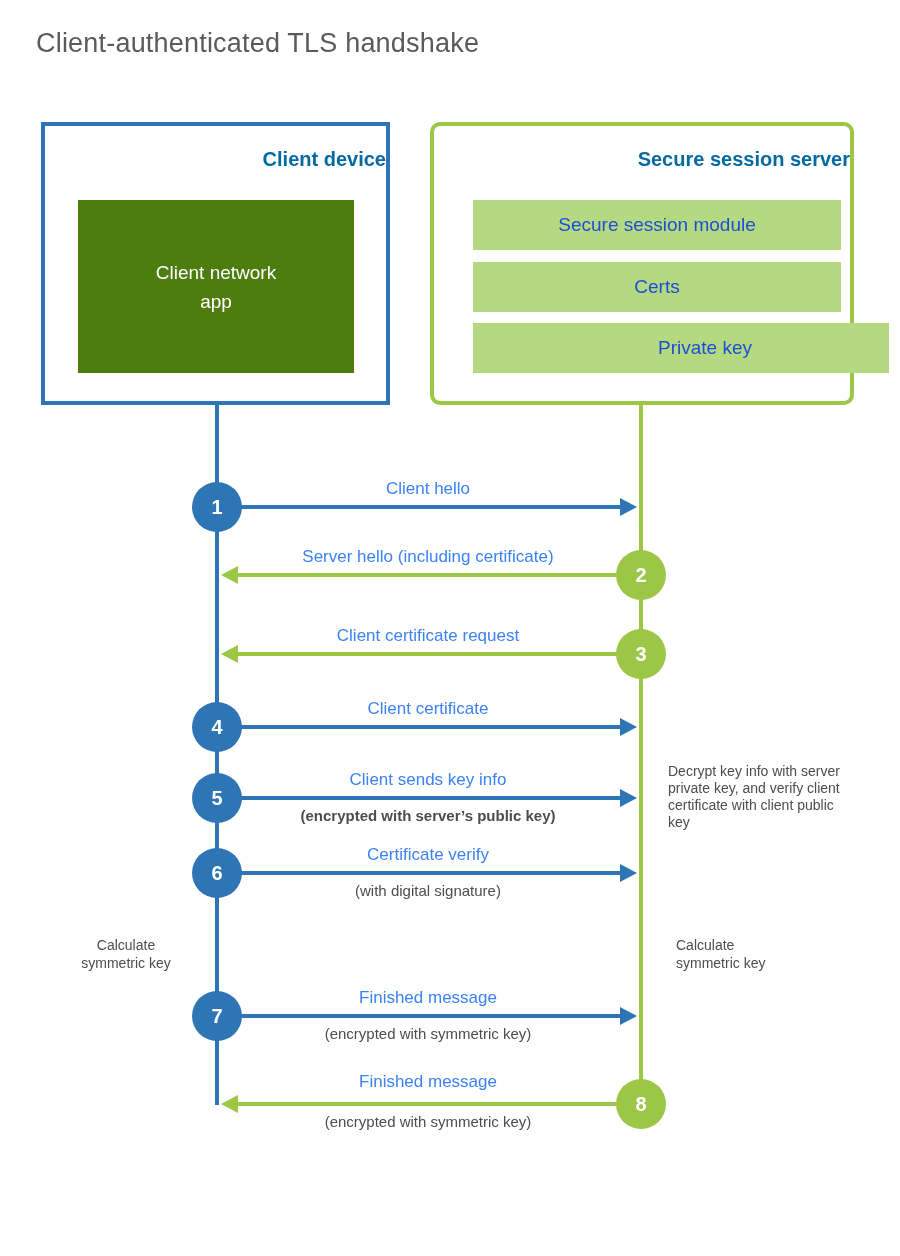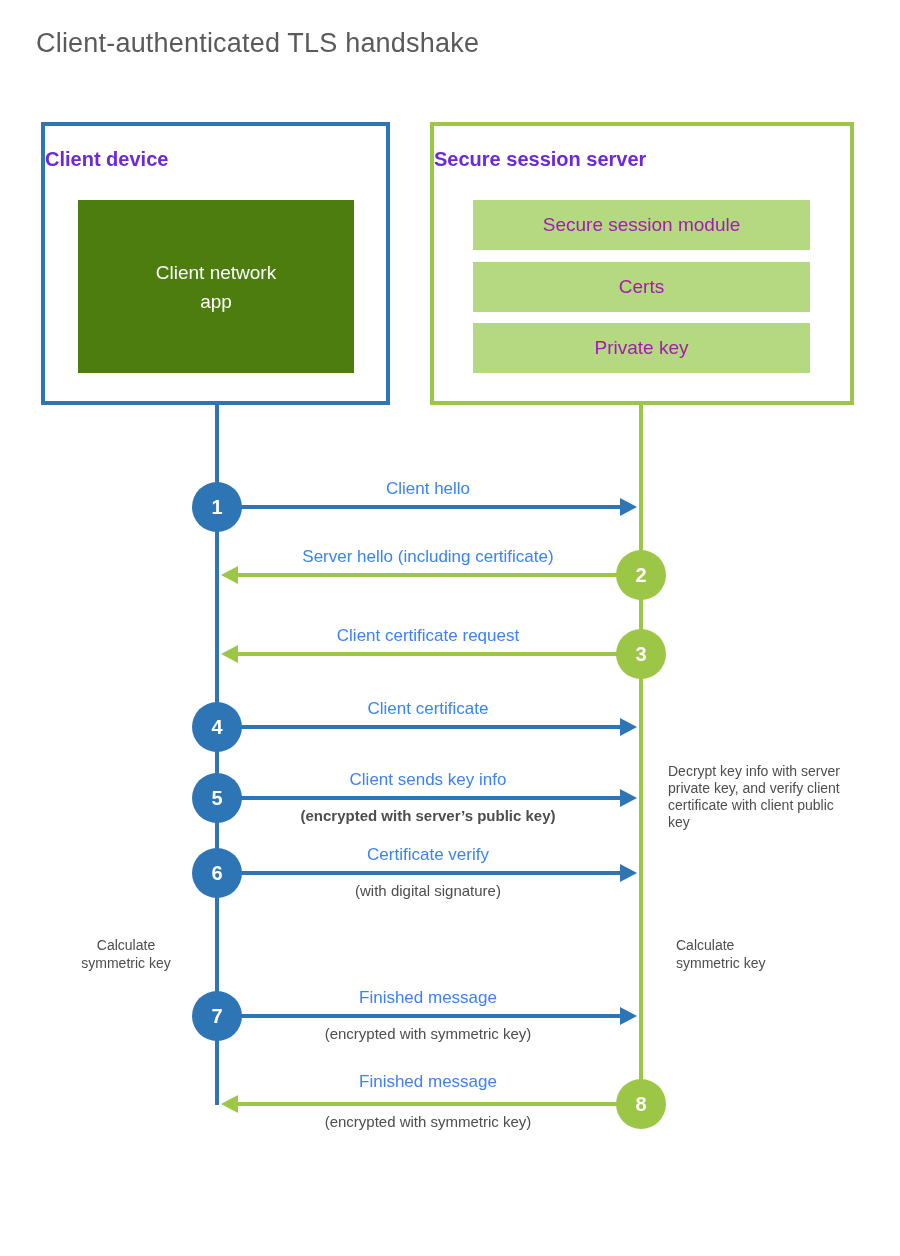--- a/index.html
+++ b/index.html
@@ -6,31 +6,31 @@
   #page{position:relative;width:900px;height:1256px;background:#ffffff;overflow:hidden;
         font-family:"Liberation Sans", sans-serif;}
   .abs{position:absolute;}
 
   
   #diagram-title{left:36px;top:28px;font-size:27px;font-weight:300;color:#5a5a5a;letter-spacing:.2px;}
 
   
   .actor-box{border:4px solid;background:#ffffff;}
   #client-box{left:41px;top:122px;width:341px;height:275px;border-color:#2e75b6;}
-  #server-box{left:430px;top:122px;width:416px;height:275px;border-color:#9cc746;}
-  .actor-title{left:0;top:22px;width:100%;text-align:left;font-size:20px;font-weight:700;color:#6d28d9;}
+  #server-box{left:430px;top:122px;width:416px;height:275px;border-color:#9cc746;border-radius:10px;}
+  .actor-title{left:0;top:22px;width:100%;text-align:right;font-size:20px;font-weight:700;color:#0369a1;}
 
   #client-app-box{left:33px;top:74px;width:276px;height:173px;background:#4d7c0f;
       display:flex;align-items:center;justify-content:center;text-align:center;}
   #client-app-box span{display:inline-block;width:145px;font-size:19px;color:#ffffff;line-height:29px;}
 
-  .server-bar{left:39px;width:337px;height:50px;background:#b5d981;
+  .server-bar{left:39px;width:368px;height:50px;background:#b5d981;
       display:flex;align-items:center;justify-content:center;
-      font-size:19px;color:#a21caf;}
-  #server-bar-0{top:74px;} #server-bar-1{top:136px;} #server-bar-2{top:197px;}
+      font-size:19px;color:#1d4ed8;}
+  #server-bar-0{top:74px;} #server-bar-1{top:136px;} #server-bar-2{top:197px;padding-left:48px;}
 
   
   .vline{width:4px;top:404px;height:701px;}
   #client-lifeline{left:215px;background:#2e75b6;}
   #server-lifeline{left:639px;background:#9cc746;}
 
   
   .hline{height:4px;}
   .hline.blue{background:#2e75b6;}
   .hline.green{background:#9cc746;}

